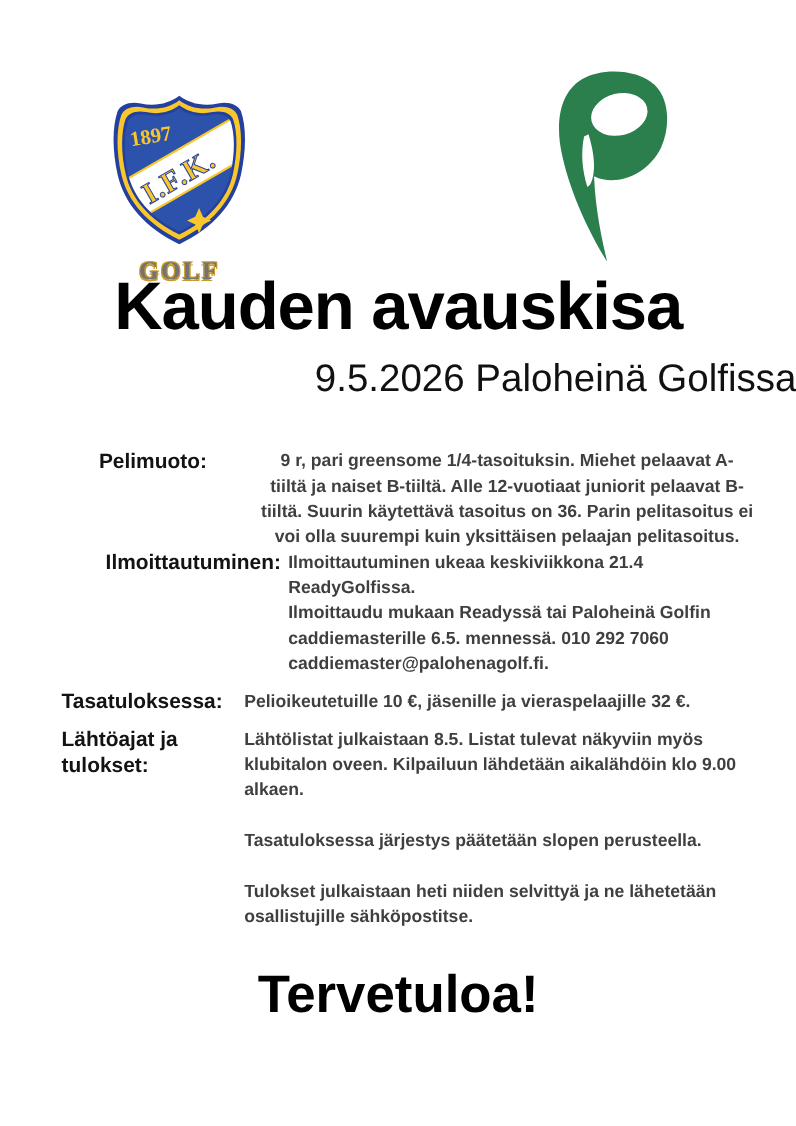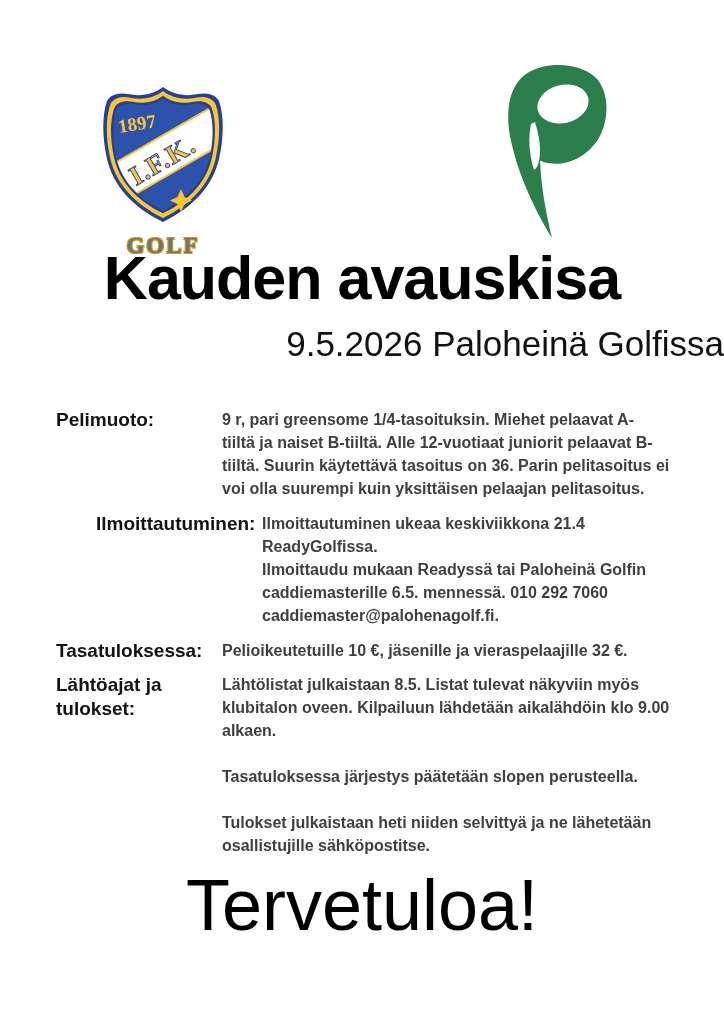--- a/index.html
+++ b/index.html
@@ -36,38 +36,38 @@
   .subtitle {
     position:absolute; top:322px; left:0; width:100%;
     text-align:right;
     font-size:35px; font-weight:400;
     color:#111111; line-height:44px;
   }
 
   
   .content { position:absolute; left:56px; top:408px; right:24px; }
   .row { display:flex; align-items:flex-start; }
-  .row.gap16 { margin-bottom:12px; }
+  .row.gap16 { margin-bottom:0;text-align:center; }
   .row.gap12 { margin-bottom:12px;margin-left:40px; }
   .row.gap10 { margin-bottom:10px; }
   .row-label {
     width:166px; flex-shrink:0;
     font-size:19px; font-weight:700; color:#131313; line-height:24px;
   }
   .row-body {
     flex:1;
     font-size:16px; font-weight:700; color:#3f3f3f; line-height:23px;
     white-space:pre-line;
   }
 
   
   .footer-message {
     position:absolute; top:860px; left:0; width:100%;
     text-align:center;
-    font-size:72px; font-weight:400; letter-spacing:0px;
+    font-size:48px; font-weight:700; letter-spacing:0px;
     color:#000000; line-height:90px;
   }
 </style>
 </head>
 <body>
 
 <div class="page">
 
   <div class="ifk-logo">
     <svg width="134" height="142" viewBox="0 0 132 142">

